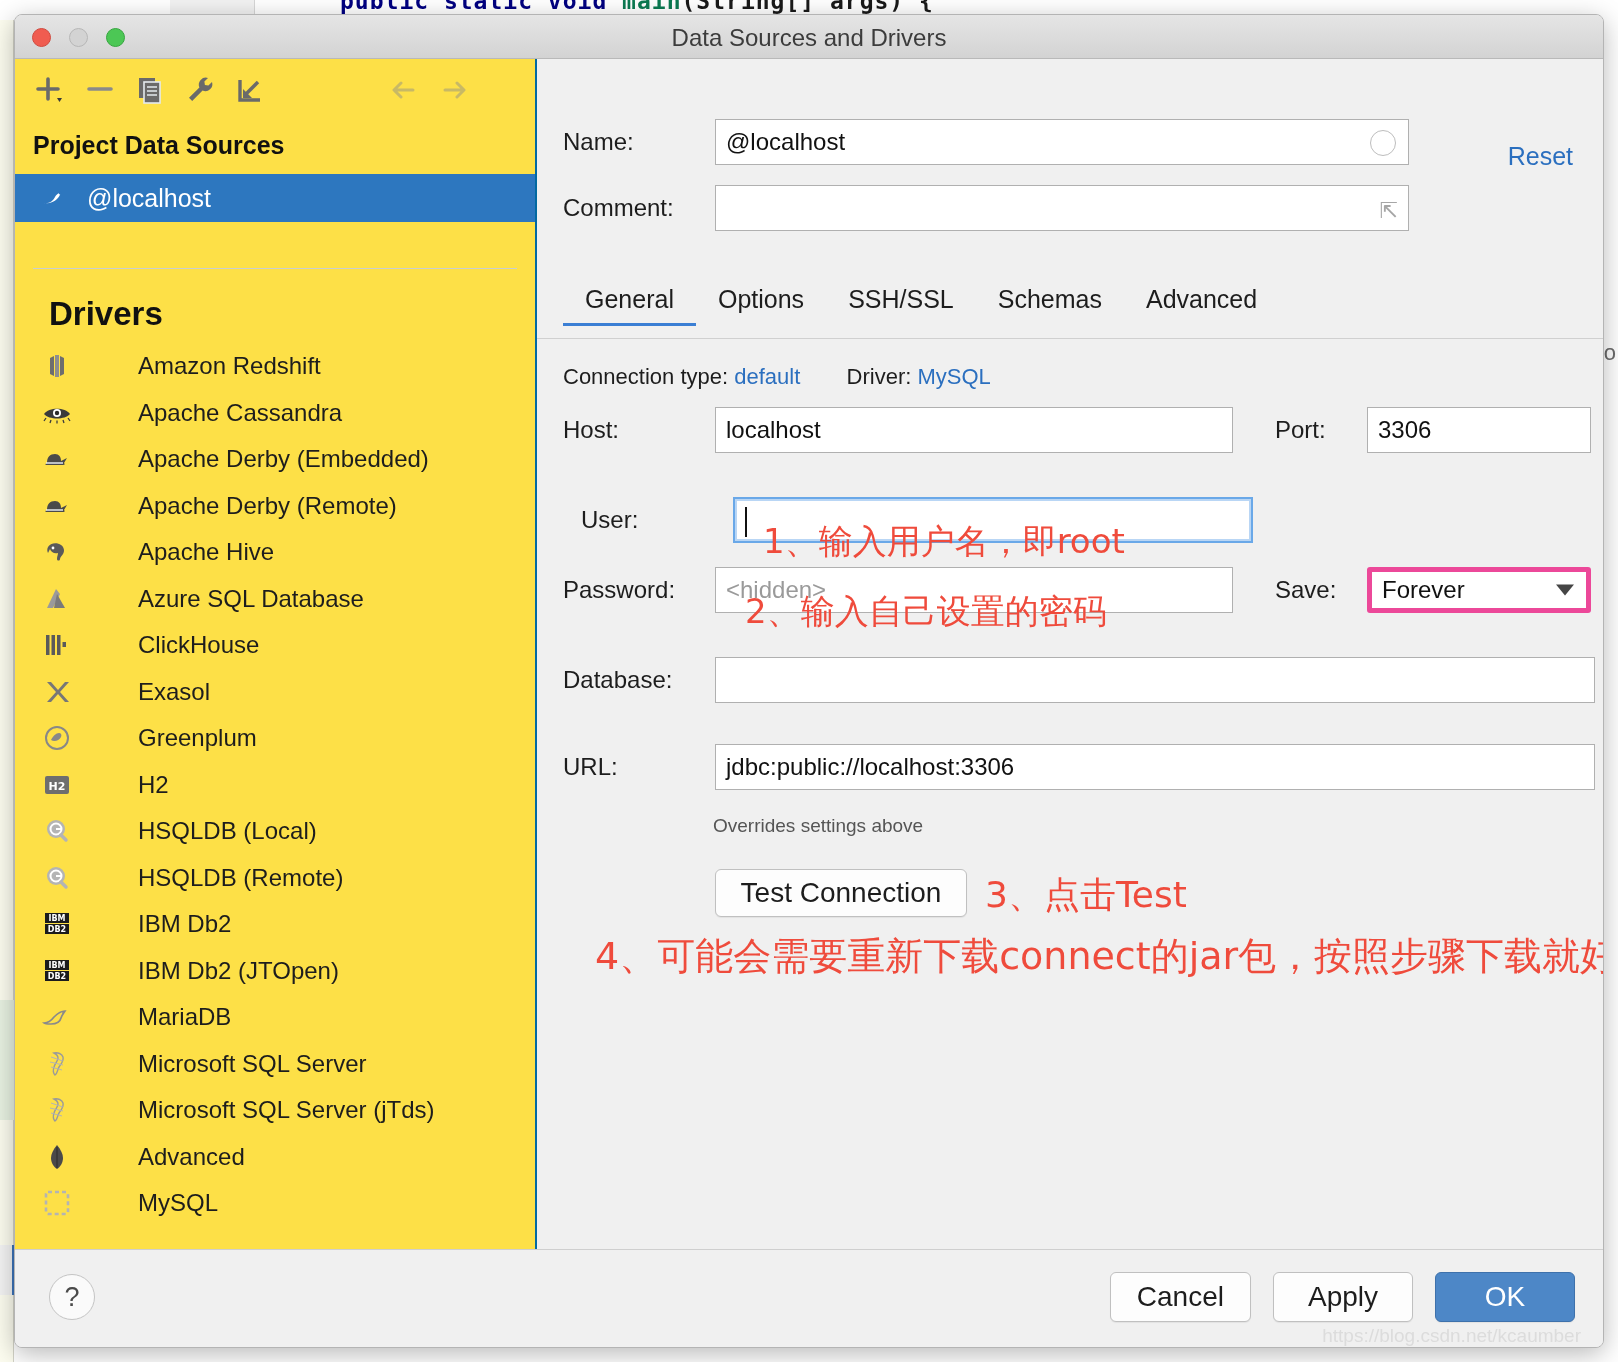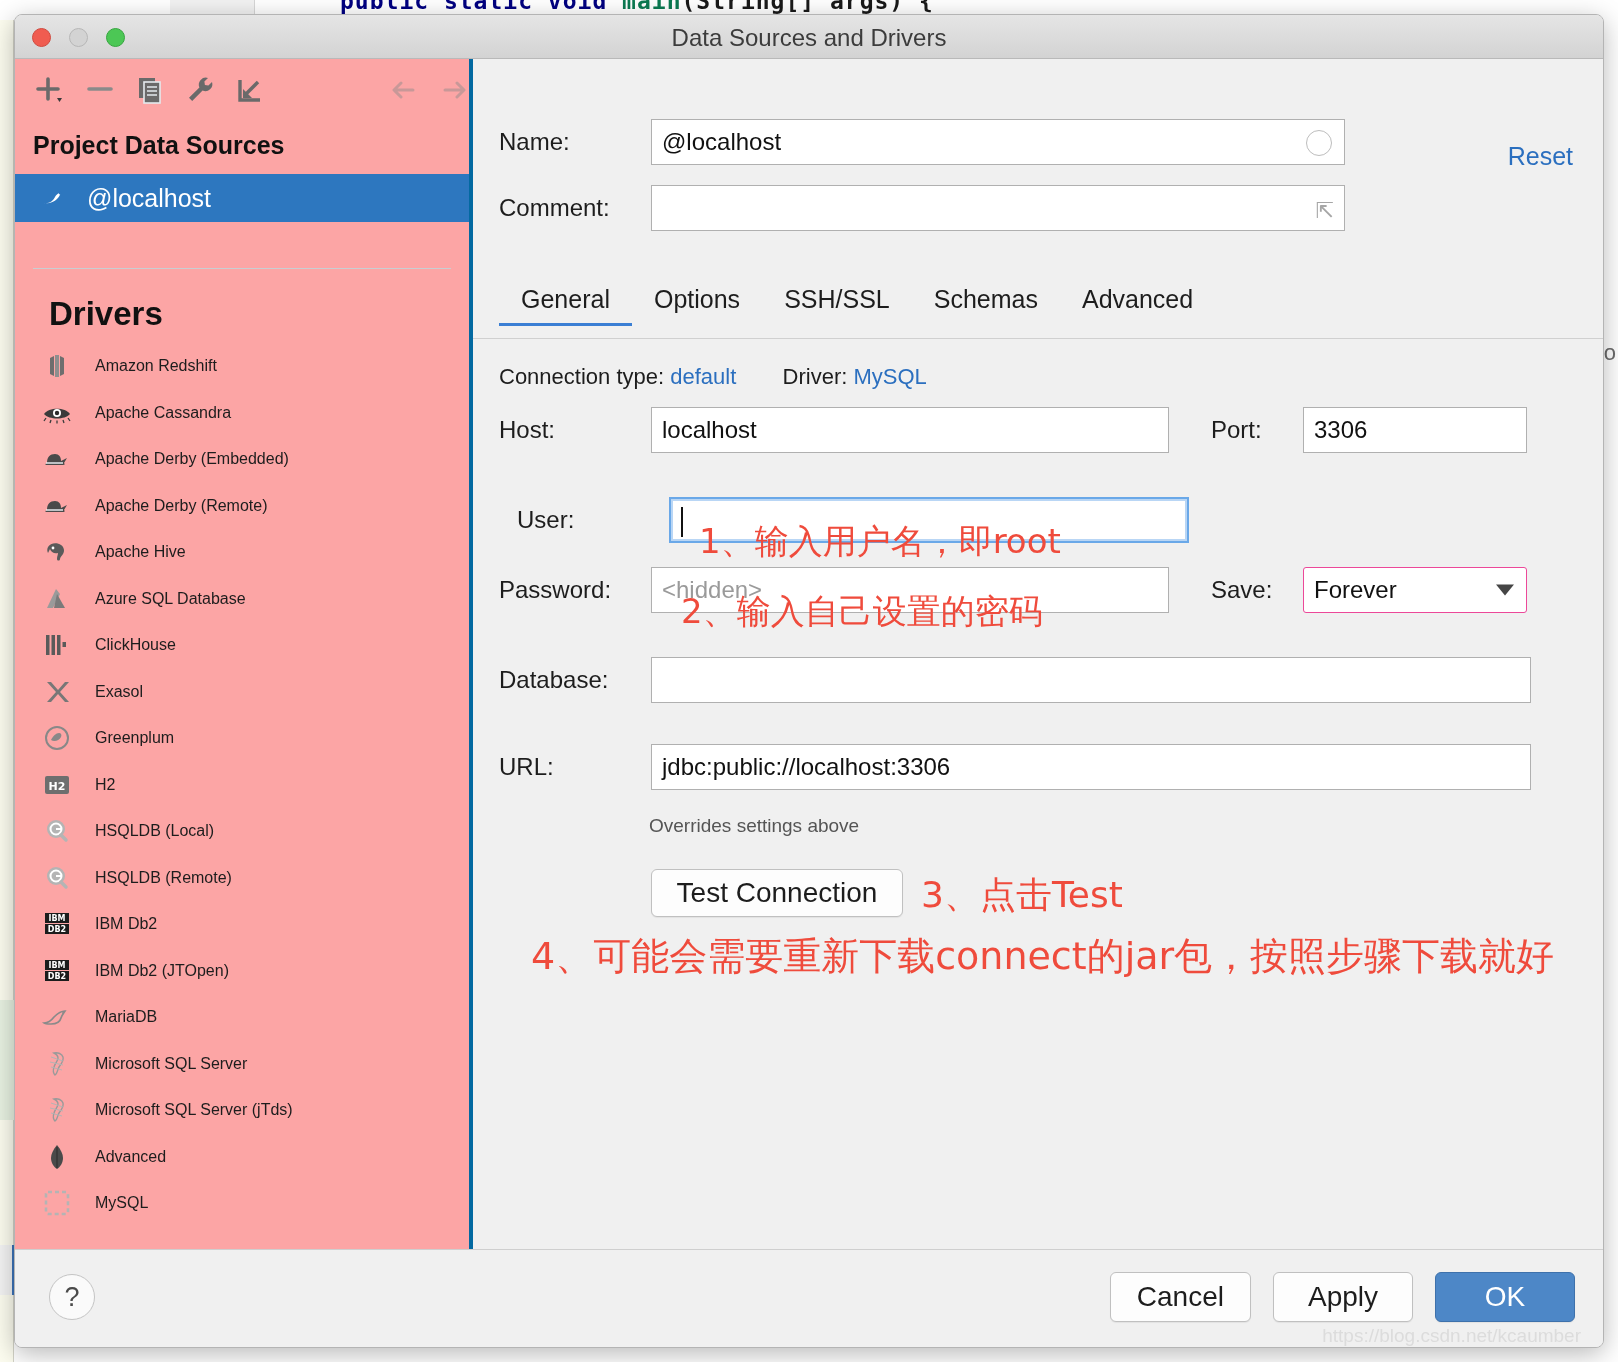--- a/index.html
+++ b/index.html
@@ -74,23 +74,23 @@
   }
   .traffic.close  { left: 17px;  background: #f05c50; border: 1px solid #d04a3f; }
   .traffic.min    { left: 54px;  background: #d3d3d3; border: 1px solid #b7b7b7; }
   .traffic.zoom   { left: 91px;  background: #4cc755; border: 1px solid #36a63f; }
 
   
   #body-split { position: relative; height: 1190px; display: flex; }
 
   
   #left-pane {
-    width: 458px; height: 100%;
-    background: #fca5a5;
-    border-right: 4px solid #0369a1;
+    width: 522px; height: 100%;
+    background: #fde047;
+    border-right: 2px solid #0369a1;
     position: relative;
     overflow: hidden;
   }
   #left-toolbar {
     height: 62px; position: relative;
   }
   .tb-icon {
     position: absolute; top: 14px;
     width: 34px; height: 34px;
     color: #6a6a6a;
@@ -123,21 +123,21 @@
     display: flex; align-items: center;
     padding-left: 24px;
   }
   .driver-row .d-icon {
     width: 36px; height: 30px;
     display: flex; align-items: center; justify-content: center;
     margin-right: 20px;
     flex: 0 0 36px;
   }
   .driver-row .d-icon svg { display: block; }
-  .driver-row .d-label { font-size: 16px; color: #1d1d1d; white-space: nowrap; }
+  .driver-row .d-label { font-size: 24px; color: #1d1d1d; white-space: nowrap; margin-left: 43px; }
 
   
   #right-pane {
     flex: 1; position: relative; background: #f0f0f0;
     overflow: hidden;
   }
 
   .form-row { position: absolute; display: flex; align-items: center; }
   .flabel { font-size: 24px; color: #1d1d1d; }
 
@@ -210,21 +210,21 @@
     font-size: 28px; color: #1d1d1d;
     display: flex; align-items: center; justify-content: center;
     box-shadow: 0 1px 1px rgba(0,0,0,0.06);
   }
   #test-connection {
     position: absolute; left: 178px; top: 810px;
     width: 252px; height: 48px;
   }
 
   .combo {
-    background: #ffffff; border: 1px solid #ec4899;
+    background: #ffffff; border: 5px solid #ec4899;
     height: 46px; display: flex; align-items: center;
     font-size: 24px; color: #111; padding: 0 10px;
     position: relative; border-radius: 3px;
   }
   .combo .caret {
     position: absolute; right: 12px; top: 50%;
     transform: translateY(-50%);
     border-left: 9px solid transparent;
     border-right: 9px solid transparent;
     border-top: 11px solid #454545;

